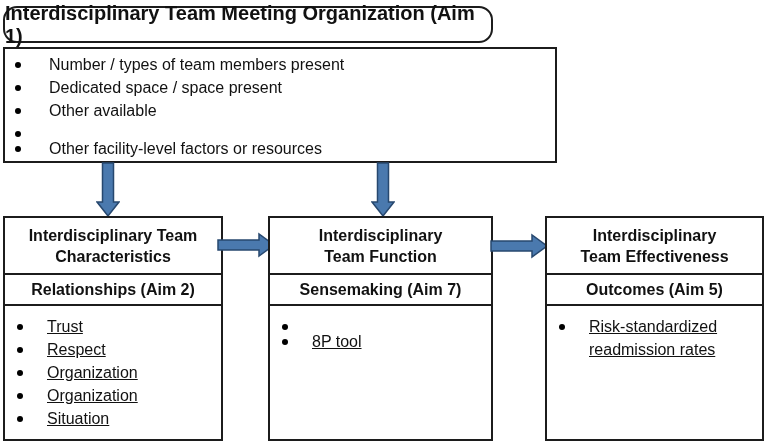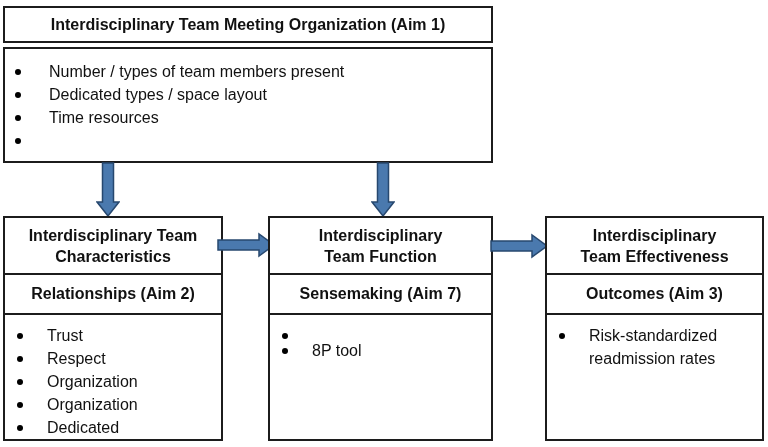--- a/index.html
+++ b/index.html
@@ -14,50 +14,50 @@
   }
   .box {
     position: absolute;
     background: #ffffff;
     border: 2px solid #1c1c1c;
     box-sizing: border-box;
   }
   .top-header {
     left: 3px; top: 6px; width: 490px; height: 37px;
     display: flex; align-items: center; justify-content: center;
-    font-weight: bold; font-size: 16px;
+    font-weight: bold; font-size: 20px; border-radius: 14px;
   }
   .top-content {
-    left: 3px; top: 47px; width: 490px; height: 116px;
-    padding-top: 11px;
+    left: 3px; top: 47px; width: 554px; height: 116px;
+    padding-top: 4px;
   }
   .col-box {
     top: 216px; height: 225px;
     display: flex; flex-direction: column;
   }
   .left-box   { left: 3px;   width: 220px; justify-content: space-between; }
   .mid-box    { left: 268px; width: 225px; }
   .right-box  { left: 545px; width: 219px; }
   .box-title {
     height: 57px; flex: none;
     display: flex; align-items: center; justify-content: center;
     text-align: center; font-weight: bold; font-size: 16px; line-height: 21px;
     white-space: pre-line;
     border-bottom: 2px solid #1c1c1c;
     box-sizing: border-box;
   }
   .box-subtitle {
-    height: 40px; flex: none;
+    height: 31px; flex: none;
     display: flex; align-items: center; justify-content: center;
     font-weight: bold; font-size: 16px;
     border-bottom: 2px solid #1c1c1c;
     box-sizing: border-box;
     white-space: nowrap;
   }
-  .box-list { flex: 1 1 auto; padding-top: 9px; }
+  .box-list { flex: 1 1 auto; padding-top: 9px; text-decoration: underline; }
   .li { display: flex; align-items: flex-start; line-height: 23px; font-size: 16px; }
   .dot {
     flex: none; width: 6px; height: 6px; border-radius: 50%;
     background: #000000; margin-top: 9px;
   }
   .top-content .dot { margin-left: 10px; }
   .top-content .li-text { margin-left: 28px; }
   .col-box .dot { margin-left: 12px; }
   .col-box .li-text { margin-left: 24px; }
   .li-text { white-space: pre-line; }
@@ -72,28 +72,32 @@
     <span>Interdisciplinary Team Meeting Organization (Aim 1)</span>
   </div>
 
   <div class="box top-content">
     <div class="li">
       <span class="dot"></span>
       <span class="li-text">Number / types of team members present</span>
     </div>
     <div class="li">
       <span class="dot"></span>
-      <span class="li-text">Dedicated types / space layout</span>
+      <span class="li-text">Dedicated space / space present</span>
     </div>
     <div class="li">
       <span class="dot"></span>
-      <span class="li-text">Time resources</span>
+      <span class="li-text">Other available</span>
     </div>
     <div class="li">
       <span class="dot"></span>
+    </div>
+    <div class="li">
+      <span class="dot"></span>
+      <span class="li-text">Other facility-level factors or resources</span>
     </div>
   </div>
 
   <svg class="arrow" style="left:96px; top:162px;" width="24" height="55">
     <polygon points="6.5,1 17.5,1 17.5,40 23,40 12,54 1,40 6.5,40" stroke-width="1.5" fill="#4a79ae" stroke="#27486f"></polygon>
   </svg>
   <svg class="arrow" style="left:371px; top:162px;" width="24" height="55">
     <polygon points="6.5,1 17.5,1 17.5,40 23,40 12,54 1,40 6.5,40" stroke-width="1.5" fill="#4a79ae" stroke="#27486f"></polygon>
   </svg>
 
@@ -113,21 +117,21 @@
       <div class="li">
         <span class="dot"></span>
         <span class="li-text">Organization</span>
       </div>
       <div class="li">
         <span class="dot"></span>
         <span class="li-text">Organization</span>
       </div>
       <div class="li">
         <span class="dot"></span>
-        <span class="li-text">Dedicated</span>
+        <span class="li-text">Situation</span>
       </div>
     </div>
   </div>
 
   <svg class="arrow" style="left:217px; top:232px;" width="58" height="26">
     <polygon points="1,8 42,8 42,2 57,13 42,24 42,18 1,18" stroke-width="1.5" fill="#4a79ae" stroke="#27486f"></polygon>
   </svg>
 
   <div class="box col-box mid-box">
     <div class="box-title">Interdisciplinary
@@ -144,21 +148,21 @@
     </div>
   </div>
 
   <svg class="arrow" style="left:490px; top:233px;" width="58" height="26">
     <polygon points="1,8 42,8 42,2 57,13 42,24 42,18 1,18" stroke-width="1.5" fill="#4a79ae" stroke="#27486f"></polygon>
   </svg>
 
   <div class="box col-box right-box">
     <div class="box-title">Interdisciplinary
 Team Effectiveness</div>
-    <div class="box-subtitle">Outcomes (Aim 3)</div>
+    <div class="box-subtitle">Outcomes (Aim 5)</div>
     <div class="box-list">
       <div class="li">
         <span class="dot"></span>
         <span class="li-text">Risk-standardized
 readmission rates</span>
       </div>
     </div>
   </div>
 
 </div>

